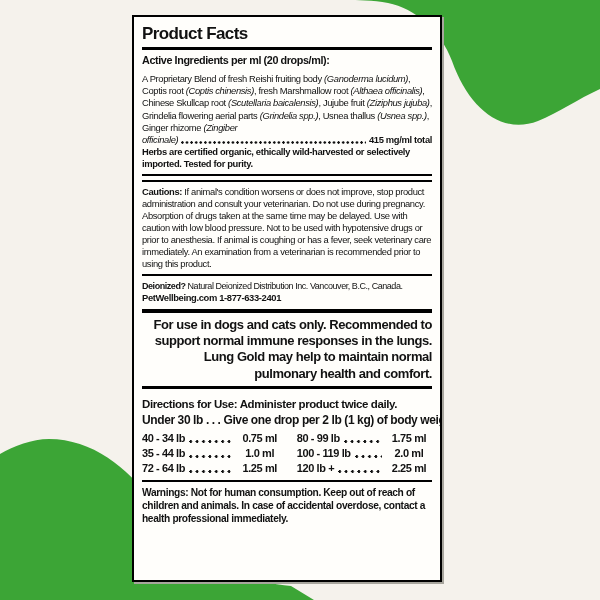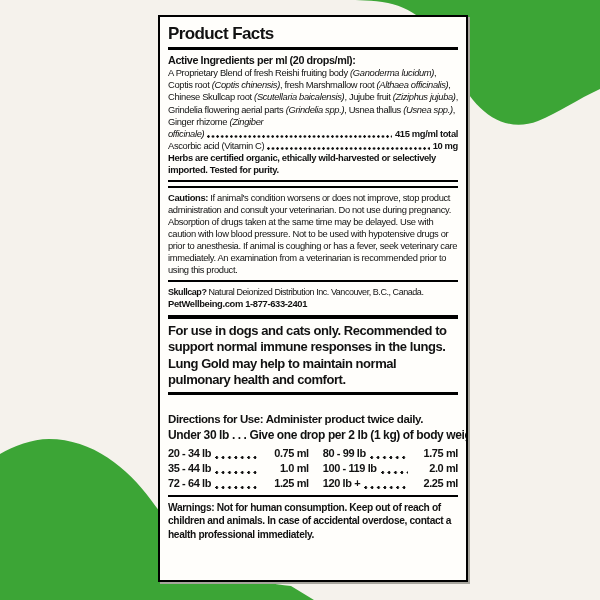--- a/index.html
+++ b/index.html
@@ -8,56 +8,56 @@
   *{box-sizing:border-box;}
   html,body{margin:0;padding:0;}
   body{
     width:600px;height:600px;position:relative;overflow:hidden;
     background:var(--bg);
     font-family:"Liberation Sans", sans-serif;color:var(--ink);
   }
   .blob{fill:var(--green);}
   #blobs{position:absolute;left:0;top:0;z-index:0;}
   .label{
-    position:absolute;left:158px;top:15px;width:310px;height:567px;z-index:1;
+    position:absolute;left:132px;top:15px;width:310px;height:567px;z-index:1;
     background:var(--label-bg);border:2px solid #000;
     box-shadow:2px 2px 0 #a7a59d;
     padding:6px 8px 2px 8px;overflow:hidden;
   }
   .title{font-size:17px;font-weight:bold;letter-spacing:-0.6px;margin:1px 0 3px 0;}
   .rule{background:#000;border:0;}
   .rule.thick-top{height:3.2px;margin:2px 0 4px 0;}
   .rule.thin{height:1.8px;margin:4px 0;}
   .rule.thick{height:3.4px;margin:5px 0 4px 0;}
   .rule.mid{height:2.6px;margin:4px 0;}
   .sec{font-size:9.4px;line-height:12.1px;letter-spacing:-0.35px;}
   .sec p{margin:0;}
-  .hdr{font-size:10.8px;font-weight:bold;letter-spacing:-0.4px;margin:0 0 1px 0;}
+  .hdr{font-size:10.8px;font-weight:bold;letter-spacing:-0.4px;margin:0 0 7px 0;}
   .bd{font-weight:bold;}
   .it{font-style:italic;}
   .leader{display:flex;align-items:baseline;justify-content:flex-end;}
   .fill{flex:1;align-self:flex-end;margin:0 3px 2px 3px;height:3px;
         background-image:radial-gradient(circle at 1.4px 1.5px,#111 1.05px,transparent 1.45px);
         background-size:4.6px 3px;background-repeat:repeat-x;}
   .val{font-weight:bold;white-space:nowrap;}
   .note{font-weight:bold;margin-top:1px;}
   .q1{font-size:9px;letter-spacing:-0.45px;white-space:nowrap;}
   .q2{font-weight:bold;font-size:9.4px;}
   .inactive-line{font-size:8.9px;letter-spacing:-0.42px;}
-  .use-para{font-size:13px;line-height:16.4px;font-weight:bold;letter-spacing:-0.45px;margin:1px 0;}
-  .dir-hdr{font-size:11.5px;font-weight:bold;letter-spacing:-0.4px;white-space:nowrap;margin-top:18px;}
+  .use-para{font-size:13px;line-height:16.4px;font-weight:bold;letter-spacing:-0.45px;margin:1px 0;text-align:right;}
+  .dir-hdr{font-size:11.5px;font-weight:bold;letter-spacing:-0.4px;white-space:nowrap;margin-top:9px;}
   .under-line{font-size:12px;font-weight:bold;letter-spacing:-0.4px;white-space:nowrap;margin:3px 0 4px 0;}
   .dose-grid{display:grid;grid-template-columns:1.04fr 1fr;column-gap:14px;
              font-size:11px;font-weight:bold;letter-spacing:-0.4px;line-height:15px;}
   .dose-row{display:flex;align-items:baseline;}
   .dose-range{white-space:nowrap;}
   .dfill{flex:1;align-self:flex-end;margin:0 4px 2px 4px;height:3.4px;
          background-image:radial-gradient(circle at 1.7px 1.7px,#111 1.25px,transparent 1.65px);
          background-size:6.4px 3.4px;background-repeat:repeat-x;}
-  .dose-val{width:46px;text-align:right;white-space:nowrap;}
+  .dose-val{width:46px;text-align:center;white-space:nowrap;}
   .shake{font-size:10.6px;font-weight:bold;letter-spacing:-0.35px;margin-top:4px;}
   .warnings{font-size:10.2px;font-weight:bold;line-height:13.4px;letter-spacing:-0.35px;}
 </style>
 </head>
 <body>
 
 <svg id="blobs" width="600" height="600" viewBox="0 0 600 600">
   <path class="blob" d="M347,0 L600,0 L600,89 C578,99 558,113 538,121 C502,135 469,109 452,61 C441,31 415,8 388,3 C373,0 357,0 347,0 Z"></path>
   <path class="blob" d="M0,454 C14,446 32,439 49,439 C92,439 128,468 151,500 C180,541 222,571 262,581 C272,584 282,585 291,586 L314,600 L0,600 Z"></path>
 </svg>
@@ -68,57 +68,52 @@
   <div class="rule thick-top"></div>
 
   <div class="sec">
     <div class="hdr">Active Ingredients per ml (20 drops/ml):</div>
     <p><span>A Proprietary Blend of fresh Reishi fruiting body </span><span class="it">(Ganoderma lucidum)</span><span>, Coptis root </span><span class="it">(Coptis chinensis)</span><span>, fresh Marshmallow root </span><span class="it">(Althaea officinalis)</span><span>, Chinese Skullcap root </span><span class="it">(Scutellaria baicalensis)</span><span>, Jujube fruit </span><span class="it">(Ziziphus jujuba)</span><span>, Grindelia flowering aerial parts </span><span class="it">(Grindelia spp.)</span><span>, Usnea thallus </span><span class="it">(Usnea spp.)</span><span>, Ginger rhizome </span><span class="it">(Zingiber</span></p>
     <div class="leader">
       <span><span class="it">officinale)</span></span>
       <span class="fill"></span>
       <span class="val">415 mg/ml total</span>
     </div>
-    <div class="leader">
-      <span><span>Ascorbic acid (Vitamin C)</span></span>
-      <span class="fill"></span>
-      <span class="val">10 mg</span>
-    </div>
     <p class="note">Herbs are certified organic, ethically wild-harvested or selectively imported. Tested for purity.</p>
   </div>
 
   <div class="rule thin"></div>
 
 
   <div class="rule thin"></div>
 
   <div class="sec">
     <p><span class="bd">Cautions:</span><span> If animal's condition worsens or does not improve, stop product administration and consult your veterinarian. Do not use during pregnancy. Absorption of drugs taken at the same time may be delayed. Use with caution with low blood pressure. Not to be used with hypotensive drugs or prior to anesthesia. If animal is coughing or has a fever, seek veterinary care immediately. An examination from a veterinarian is recommended prior to using this product.</span></p>
   </div>
 
   <div class="rule thin"></div>
 
   <div class="sec">
-    <p class="q1"><span class="bd">Skullcap?</span><span>  Natural Deionized Distribution Inc. Vancouver, B.C., Canada.</span></p>
+    <p class="q1"><span class="bd">Deionized?</span><span>  Natural Deionized Distribution Inc. Vancouver, B.C., Canada.</span></p>
     <p class="q2">PetWellbeing.com  1-877-633-2401</p>
   </div>
 
   <div class="rule thick"></div>
 
   <p class="use-para">For use in dogs and cats only. Recommended to support normal immune responses in the lungs. Lung Gold may help to maintain normal pulmonary health and comfort.</p>
 
   <div class="rule mid"></div>
 
   <div>
     <div class="dir-hdr">Directions for Use: Administer product twice daily.</div>
     <div class="under-line">Under 30 lb  . . .   Give one drop per 2 lb (1 kg) of body weight.</div>
     <div class="dose-grid">
       <div>
           <div class="dose-row">
-            <span class="dose-range">20 - 34 lb</span>
+            <span class="dose-range">40 - 34 lb</span>
             <span class="dfill"></span>
             <span class="dose-val">0.75 ml</span>
           </div>
           <div class="dose-row">
             <span class="dose-range">35 - 44 lb</span>
             <span class="dfill"></span>
             <span class="dose-val">1.0 ml</span>
           </div>
           <div class="dose-row">
             <span class="dose-range">72 - 64 lb</span>

